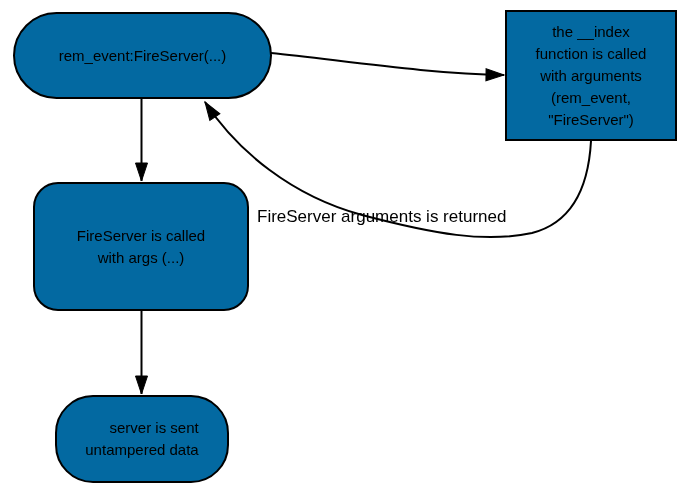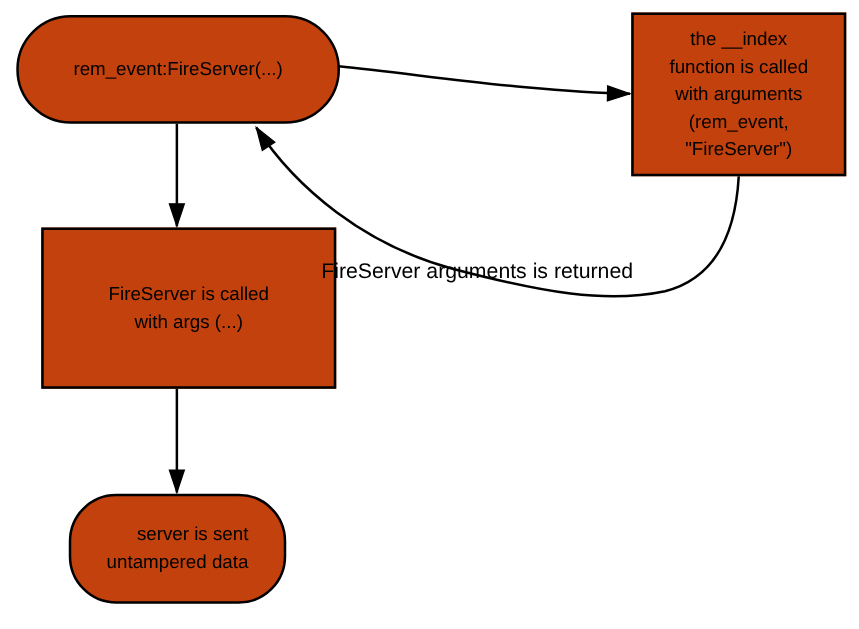--- a/index.html
+++ b/index.html
@@ -19,21 +19,21 @@
   .edges-layer {
     position: absolute;
     left: 0;
     top: 0;
     width: 687px;
     height: 503px;
   }
   .node {
     position: absolute;
     box-sizing: border-box;
-    background: #c2410c;
+    background: #0369a1;
     border: 2px solid #000000;
     display: flex;
     align-items: center;
     justify-content: center;
     text-align: center;
     font-size: 15px;
     line-height: 22px;
     white-space: pre-line;
   }
   .node-label {
@@ -53,22 +53,23 @@
   }
   #node-index {
     left: 505px;
     top: 10px;
     width: 172px;
     height: 131px;
   }
   #node-called {
     left: 33px;
     top: 182px;
-    width: 236px;
+    width: 216px;
     height: 129px;
+    border-radius: 25px;
   }
   #node-server {
     left: 55px;
     top: 395px;
     width: 174px;
     height: 88px;
     text-align: right;
   }
   .edge-label {
     position: absolute;

